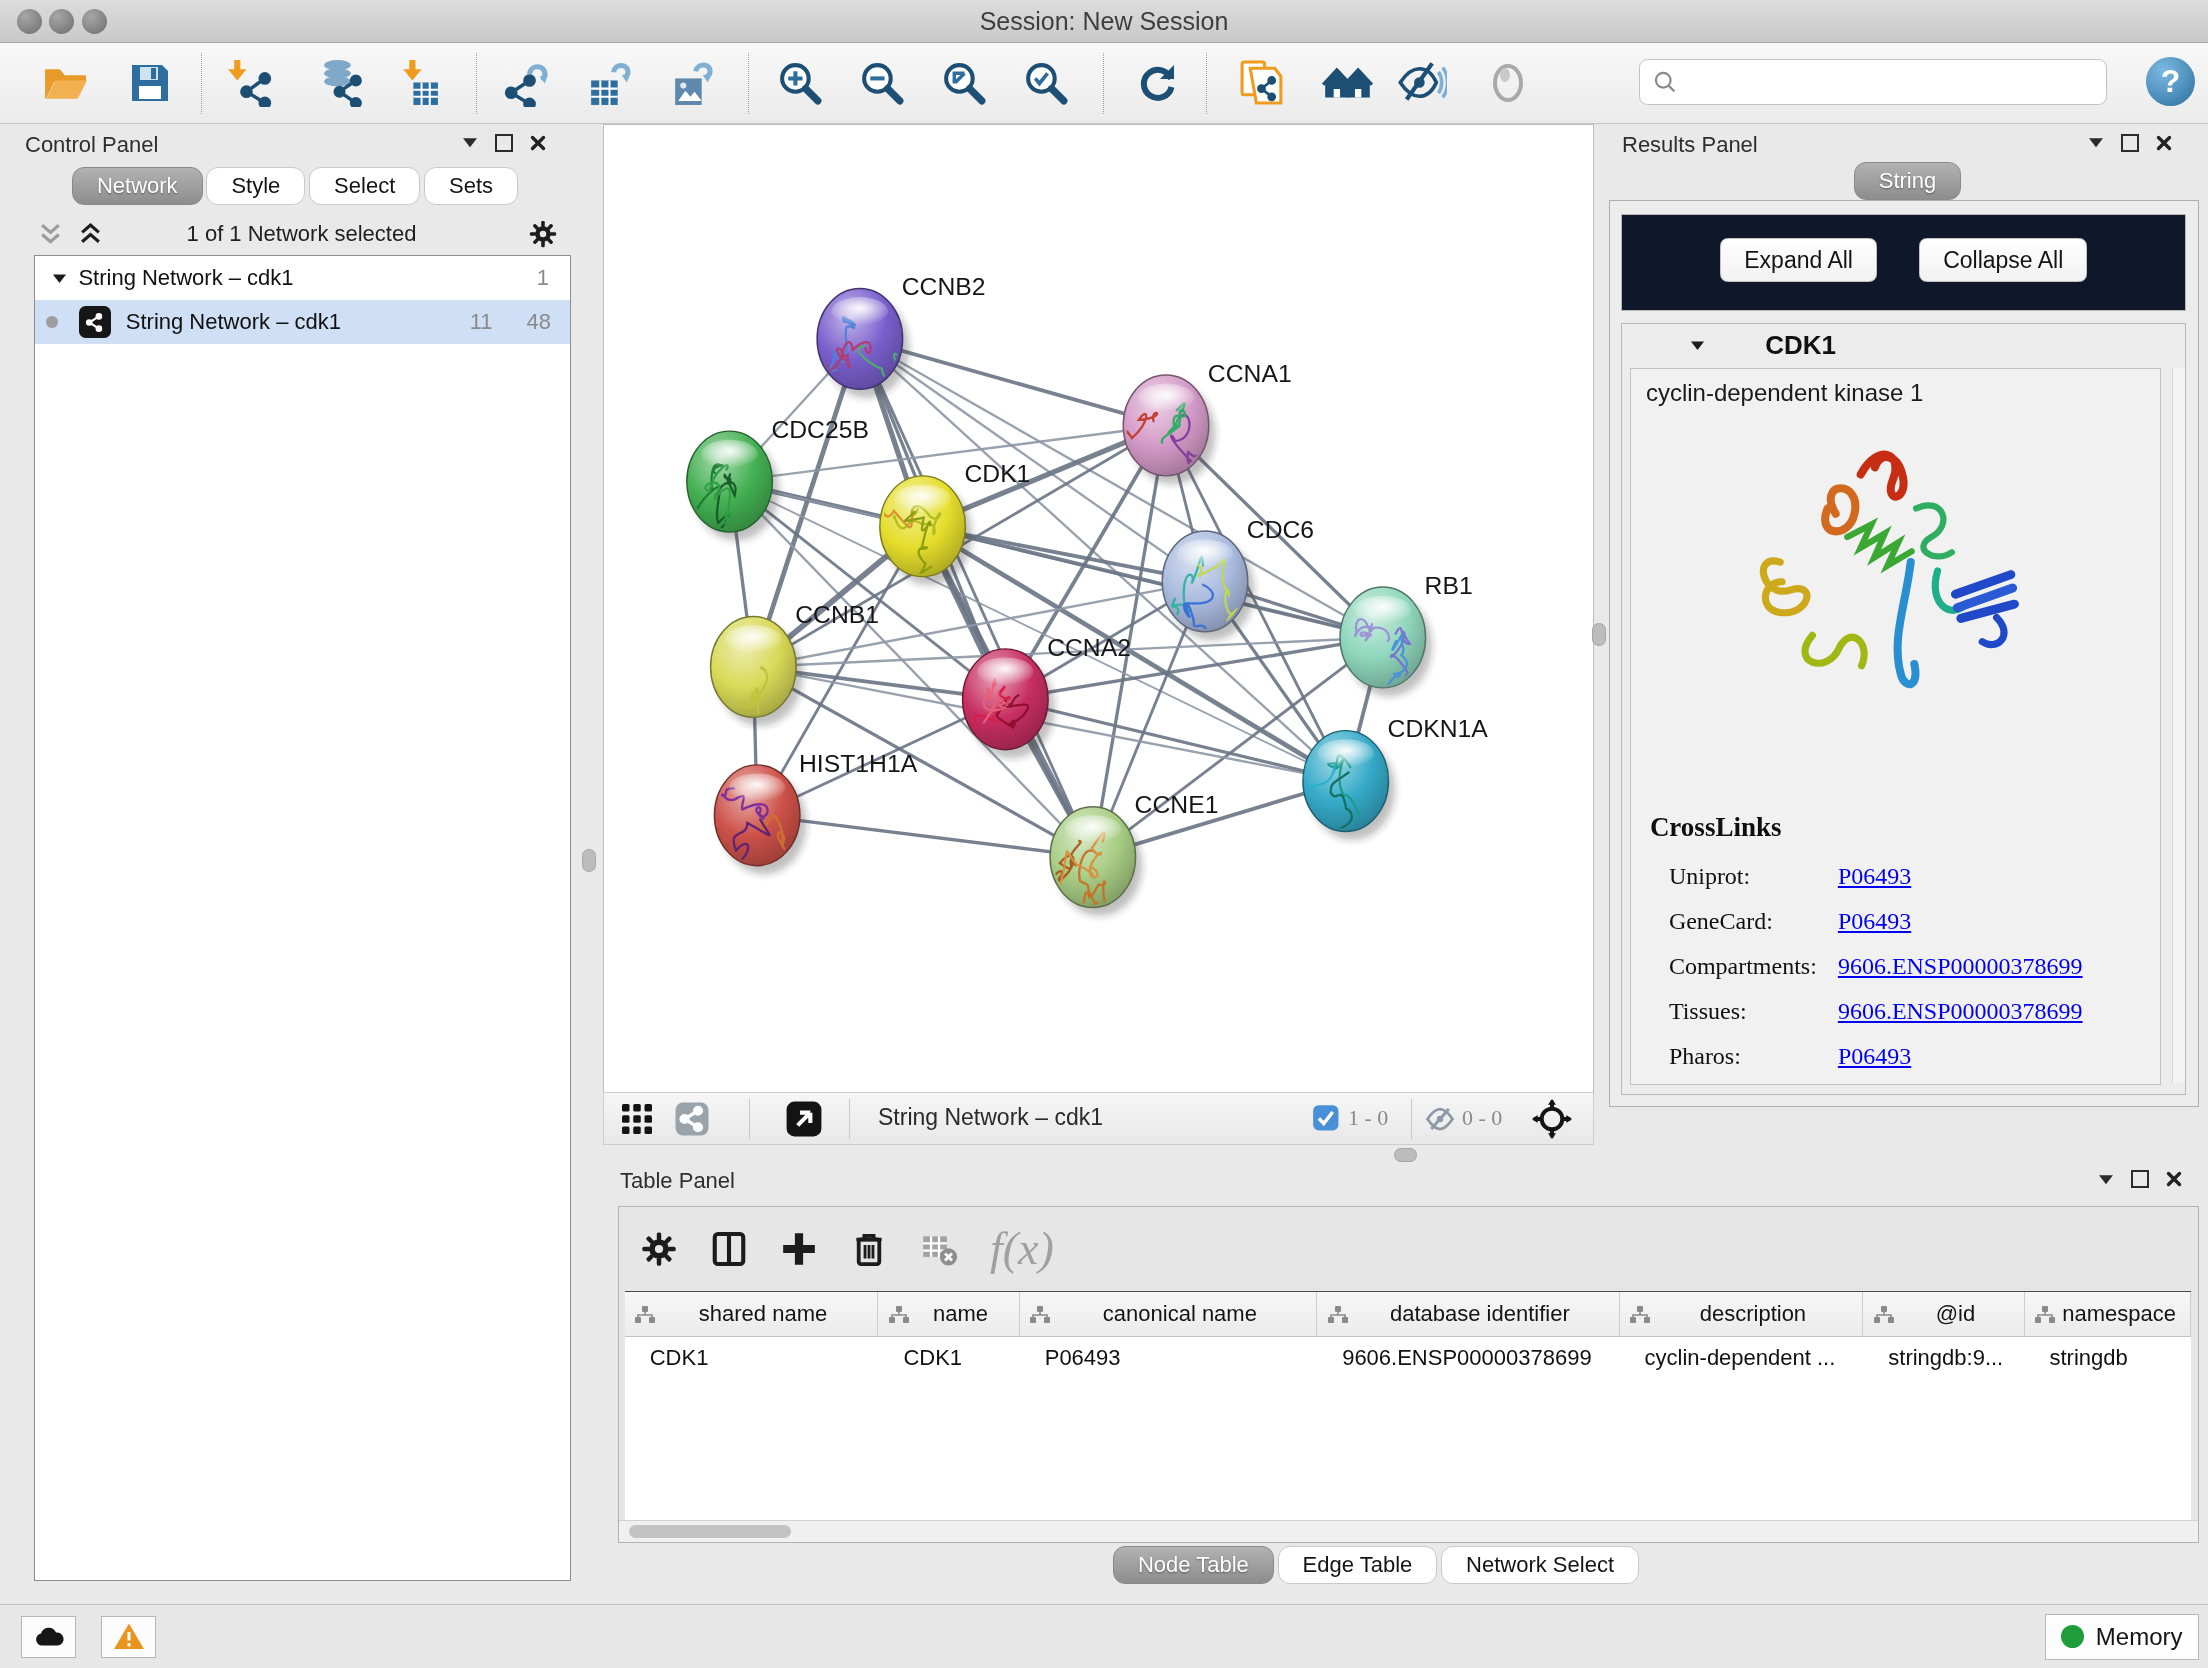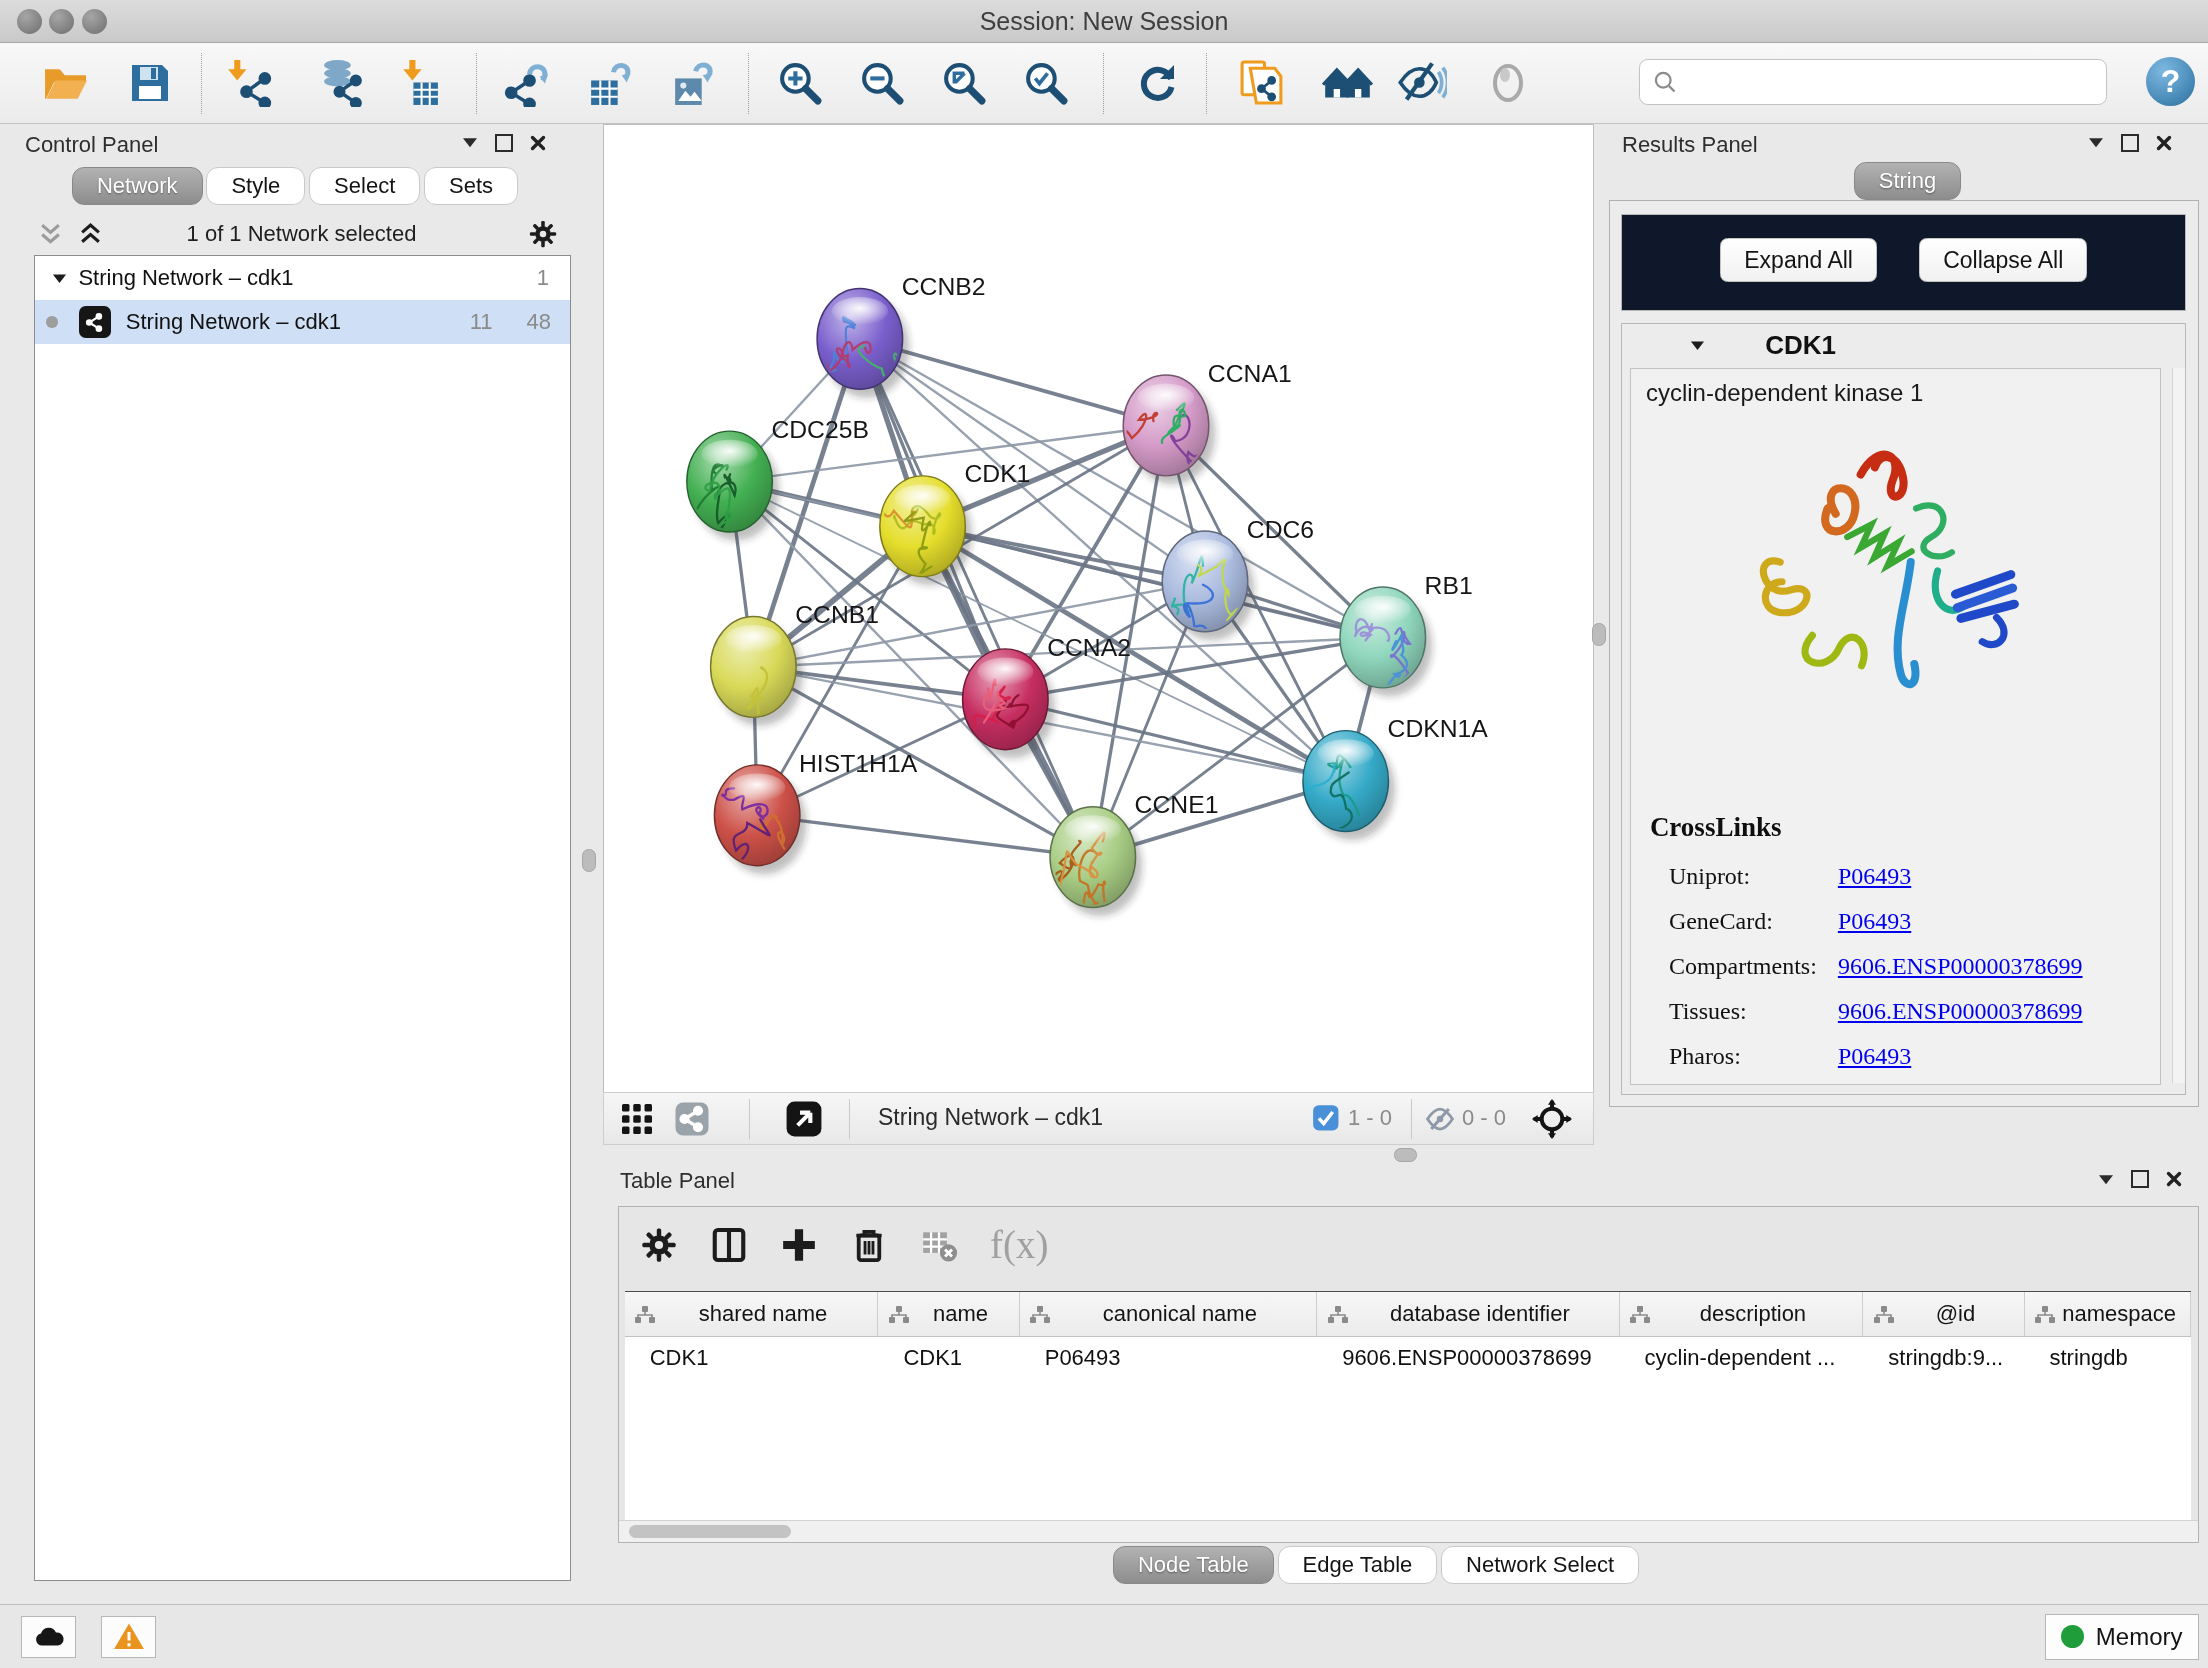--- a/index.html
+++ b/index.html
@@ -24,21 +24,21 @@
   .ctrl{position:absolute;left:0;top:124px;width:590px;height:1470px;}
   .listbox{position:absolute;left:34px;top:131px;width:535px;height:1324px;background:#fff;border:1.4px solid #8d8d8d;}
   .trow{position:relative;height:44px;display:flex;align-items:center;font-size:22px;color:#111;}
   .trow.selected{background:#cfdff5;}
   .share-badge{width:32px;height:32px;border-radius:6.7px;background:#161616;display:flex;align-items:center;justify-content:center;}
   
   .netview{position:absolute;left:603px;top:124px;width:991px;height:1021px;}
   .netcanvas{position:absolute;left:0;top:0;width:989px;height:968px;background:#fff;border:1px solid #bdbdbd;}
   .netbar{position:absolute;left:0;top:968px;width:989px;height:51px;background:linear-gradient(#f6f6f6,#e8e8e8);border:1px solid #cdcdcd;}
   .netbar .vdiv{position:absolute;top:5.7px;height:40px;border-left:1px solid #c9c9c9;}
-  .cnt{font-size:22px;color:#8a8a8a;}
+  .cnt{font-size:22px;color:#8a8a8a;font-family:Liberation Serif, serif;}
   
   .results{position:absolute;left:1607px;top:124px;width:601px;height:995px;}
   .res-inner{position:absolute;left:1.9px;top:76px;width:588px;height:905px;background:#ececec;border:1px solid #b0b0b0;}
   .btn{display:inline-block;background:linear-gradient(#ffffff,#f1f1f1);border:1px solid #c3c3c3;border-radius:7.6px;font-size:23px;color:#141414;padding:7.6px 23px;}
   .linky{color:#0000EE;text-decoration:underline;font-family:"Liberation Serif",serif;font-size:24px;}
   .serif{font-family:"Liberation Serif",serif;}
   
   .tablepanel{position:absolute;left:603px;top:1162px;width:1605px;height:430px;}
   .tp-inner{position:absolute;left:15px;top:44px;width:1579px;height:335px;background:#e6e6e6;border:1px solid #b2b2b2;}
   .datatable{position:absolute;left:5.7px;top:84px;width:1566px;height:228px;background:#fff;border-top:1.9px solid #4c4c4c;overflow:hidden;}
@@ -733,21 +733,21 @@
             <path d="M4 6h16M9 6V3.6h6V6" stroke="#1c1c1c" stroke-width="2.2" fill="none"></path>
             <rect x="5.5" y="6" width="13" height="15.5" rx="1.5" fill="none" stroke="#1c1c1c" stroke-width="2.4"></rect>
             <path d="M9.5 9.5v8.5M12 9.5v8.5M14.5 9.5v8.5" stroke="#1c1c1c" stroke-width="1.8"></path>
           </svg>
         <svg width="38" height="38" viewBox="0 0 24 24">
             <rect x="2" y="4" width="15" height="13" fill="#a2a2a2"></rect>
             <path d="M2 8.5h15M2 13h15M7 4v13M12 4v13" stroke="#fff" stroke-width="1.4"></path>
             <circle cx="18" cy="17" r="5.4" fill="#8e8e8e"></circle>
             <path d="M15.8 14.8l4.4 4.4M20.2 14.8l-4.4 4.4" stroke="#fff" stroke-width="1.8"></path>
           </svg>
-        <span class="serif" style="font-size:39px;color:#a0a0a0">f(x)</span>
+        <span class="serif" style="font-style:italic;font-size:46px;color:#a0a0a0">f(x)</span>
       </div>
       <div class="datatable">
         <div class="thead" id="table-head">
             <div class="th" style="width: 255px;">
               <svg width="22" height="19" viewBox="0 0 22 19" style="flex:0 0 auto">
                 <g fill="#8a8a8a">
                   <rect x="8" y="1" width="6" height="6" rx="1"></rect>
                   <rect x="1" y="12" width="6" height="6" rx="1"></rect>
                   <rect x="15" y="12" width="6" height="6" rx="1"></rect>
                 </g>

